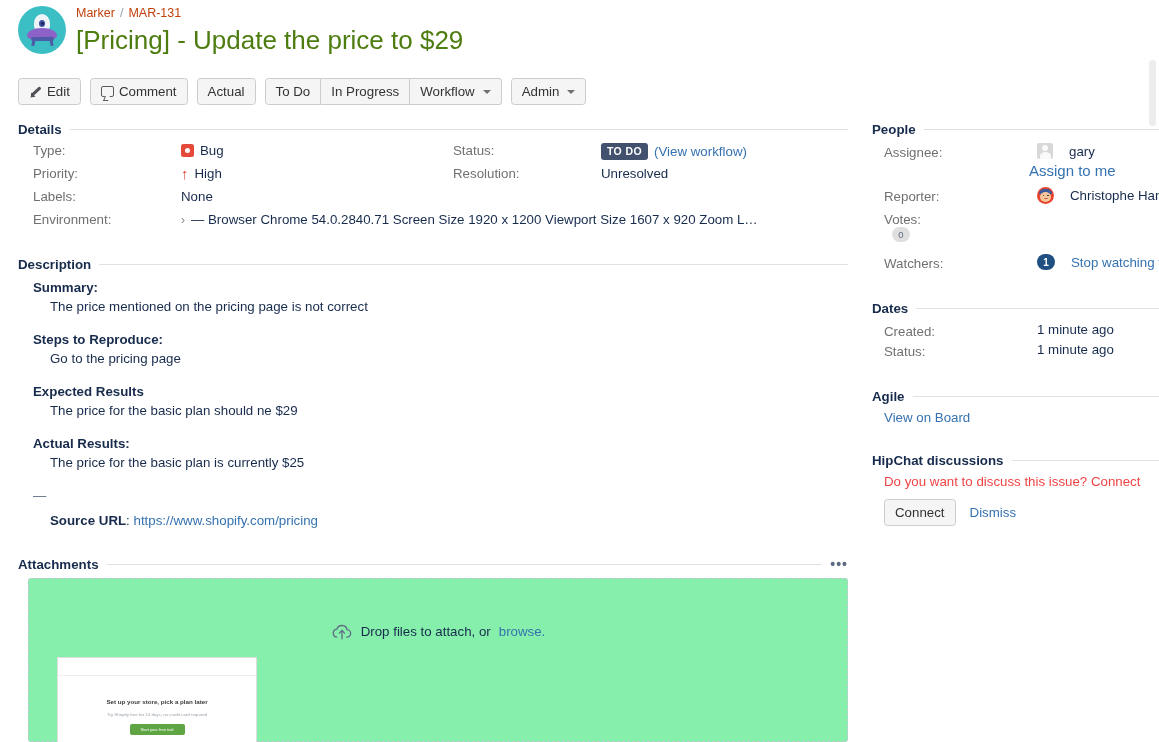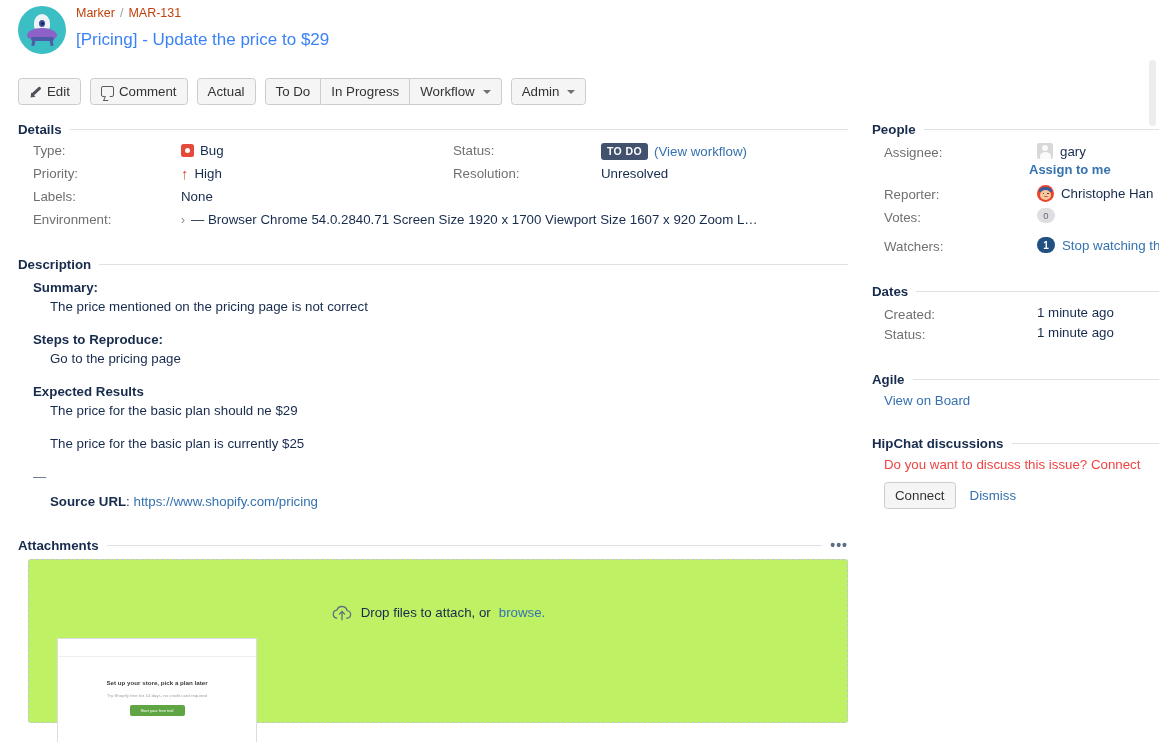--- a/index.html
+++ b/index.html
@@ -33,21 +33,21 @@
   .ufo-base { position:absolute; left:13px; top:31px; width:23px; height:4px;
     background:#4E5BA6; border-radius:2px; }
 
   .breadcrumb { position:absolute; left:76px; top:6px; font-size:12.5px; line-height:14px; }
   .breadcrumb a { color:#5E6C84; text-decoration:none; }
   .breadcrumb a.link { color:#c2410c; }
   .breadcrumb .sep { color:#97A0AF; margin:0 5px; }
 
   .issue-title {
     position:absolute; left:76px; top:24px;
-    font-size:17px; line-height:32px; font-weight:400; color:#3b82f6;
+    font-size:26px; line-height:32px; font-weight:400; color:#4d7c0f;
     white-space:nowrap;
   }
 
   
   .toolbar { position:absolute; left:18px; top:78px; display:flex; align-items:center; gap:9px; }
   .btn {
     height:27px; padding:0 10px; display:inline-flex; align-items:center; gap:5px;
     background:#F5F5F5; border:1px solid #CCCCCC; border-radius:3.5px;
     font-size:13.3px; color:#333; white-space:nowrap; cursor:pointer;
   }
@@ -115,42 +115,42 @@
 
   
   .desc { padding-left:15px; margin-top:4px; font-size:13.3px; line-height:19px; }
   .desc h4 { margin:0; font-size:13.3px; font-weight:bold; }
   .desc p { margin:0 0 14px 17px; }
   .desc .dash { color:#5E6C84; margin:0 0 6px 0; }
 
   
   .attach-box {
     margin-left:10px; margin-top:6px; border:1px dashed #C1C7D0; border-radius:3px;
-    height:164px; position:relative; background:#bef264;
+    height:164px; position:relative; background:#86efac;
   }
   .drop-row {
     position:absolute; left:0; right:0; top:44px; display:flex;
     align-items:center; justify-content:center; gap:8px; font-size:13.3px; color:#172B4D;
   }
   .ico-cloud { width:22px; height:17px; position:relative; display:inline-block; }
 
   .thumb {
     position:absolute; left:28px; top:78px; width:200px; height:130px;
     border:1px solid #DDDDDD; background:#fff; overflow:hidden;
   }
   .thumb .t-head { height:18px; background:#fff; border-bottom:1px solid #EEE; }
   .thumb .t-title { text-align:center; font-size:6.2px; font-weight:bold; color:#3A3A3A; margin-top:22px; }
   .thumb .t-sub { text-align:center; font-size:4.4px; color:#9AA3AB; margin-top:7px; }
   .thumb .t-btn { width:55px;height:11px;background:#5FA544;border-radius:2px;margin:7px auto 0;
     color:#fff;font-size:4px;display:flex;align-items:center;justify-content:center; }
 
   
   .prow { display:flex; align-items:flex-start; margin-bottom:2px; }
   .plabel { width:145px; font-size:13.3px; color:#707070; flex-shrink:0; padding-top:2px; }
-  .pval { font-size:13.3px; color:#172B4D; display:flex; align-items:center; gap:7px; white-space:nowrap;padding-left:8px; }
+  .pval { font-size:13.3px; color:#172B4D; display:flex; align-items:center; gap:16px; white-space:nowrap;padding-left:8px; }
   .right-inner { padding-left:12px; }
 
   .av-gray { width:16px;height:16px;background:#D8D8D8;border-radius:2px; position:relative; overflow:hidden; flex-shrink:0;}
   .av-gray::before{content:"";position:absolute;left:5px;top:2px;width:6px;height:6px;background:#FAFAFA;border-radius:50%;}
   .av-gray::after{content:"";position:absolute;left:2.5px;top:9px;width:11px;height:8px;background:#FAFAFA;border-radius:50% 50% 0 0;}
   .av-face { width:17px;height:17px;border-radius:50%;background:#E8432F; position:relative; overflow:hidden; flex-shrink:0;}
   .av-face .hair{position:absolute;left:2px;top:1.5px;width:13px;height:5px;background:#3B5A9B;border-radius:7px 7px 0 0;}
   .av-face .skin{position:absolute;left:3px;top:4.5px;width:11px;height:10px;background:#F6C79A;border-radius:50%;}
   .av-face .e1{position:absolute;left:5.5px;top:7.5px;width:1.6px;height:1.6px;background:#2B2B2B;border-radius:50%;}
   .av-face .e2{position:absolute;left:10px;top:7.5px;width:1.6px;height:1.6px;background:#2B2B2B;border-radius:50%;}
@@ -273,37 +273,38 @@
         <div class="dlabel">Labels:</div>
         <div class="dval">
             <span>None</span>
           </div>
       </div>
 
       <div class="drow">
         <div class="dlabel">Environment:</div>
         <div class="env-row">
           <span class="env-chev">›</span>
-          <span>— Browser Chrome 54.0.2840.71 Screen Size 1920 x 1700 Viewport Size 1607 x 920 Zoom L…</span>
+          <span>— Browser Chrome 54.0.2840.71 Screen Size 1920 x 1200 Viewport Size 1607 x 920 Zoom L…</span>
         </div>
       </div>
     </div>
 
     <div class="sect-head" style="margin-top:22px;">
       <span>Description</span>
       <span class="rule"></span>
     </div>
 
     <div class="desc">
       <h4>Summary:</h4>
       <p>The price mentioned on the pricing page is not correct</p>
       <h4>Steps to Reproduce:</h4>
       <p>Go to the pricing page</p>
       <h4>Expected Results</h4>
       <p>The price for the basic plan should ne $29</p>
+      <h4>Actual Results:</h4>
       <p>The price for the basic plan is currently $25</p>
       <p class="dash">—</p>
       <p style="margin-bottom:0;">
         <b>Source URL</b><span>:</span>
         <a class="lnk">https://www.shopify.com/pricing</a>
       </p>
     </div>
 
     <div class="sect-head" style="margin-top:26px;">
       <span>Attachments</span>
@@ -341,39 +342,39 @@
     </div>
 
     <div class="right-inner">
       <div class="prow">
         <div class="plabel">Assignee:</div>
         <div style="display:flex;flex-direction:column;gap:3px;">
           <div class="pval">
             <span class="av-gray"></span>
             <span>gary</span>
           </div>
-          <a class="lnk" style="font-size:13px;font-weight:bold;">Assign to me</a>
+          <a class="lnk" style="font-size:15px;">Assign to me</a>
         </div>
       </div>
 
       <div class="prow" style="margin-top:8px;">
         <div class="plabel">Reporter:</div>
         <div class="pval">
           <span class="av-face">
             <span class="hair"></span>
               <span class="skin"></span>
             <span class="e1"></span>
               <span class="e2"></span>
               <span class="m"></span>
           </span>
           <span>Christophe Han</span>
         </div>
       </div>
 
-      <div class="prow" style="margin-top:6px;">
+      <div class="prow" style="margin-top:6px;flex-direction:column;">
         <div class="plabel">Votes:</div>
         <div class="pval">
           <span class="pill-gray">0</span>
         </div>
       </div>
 
       <div class="prow" style="margin-top:12px;">
         <div class="plabel">Watchers:</div>
         <div class="pval">
           <span class="pill-blue">1</span>

